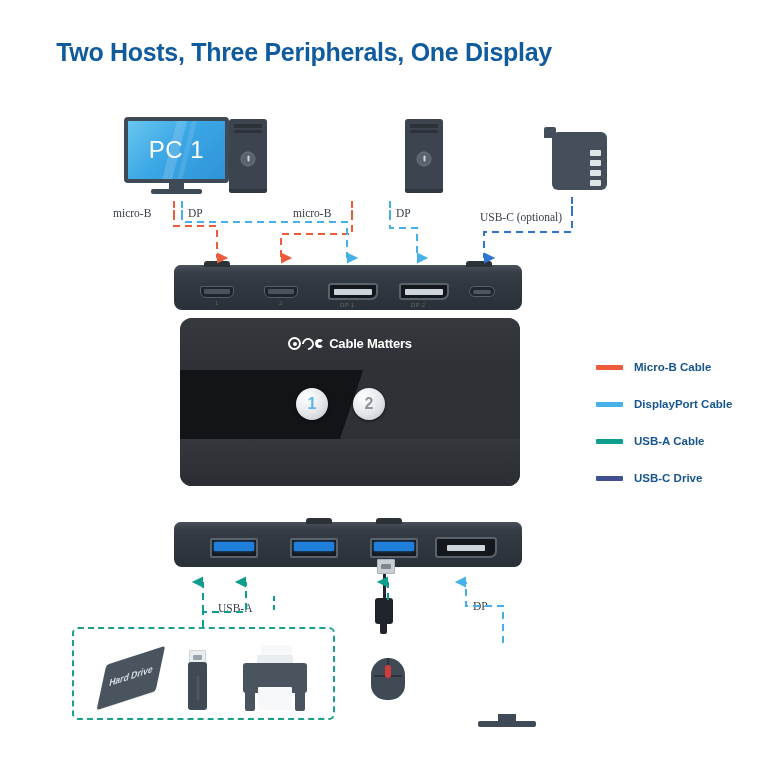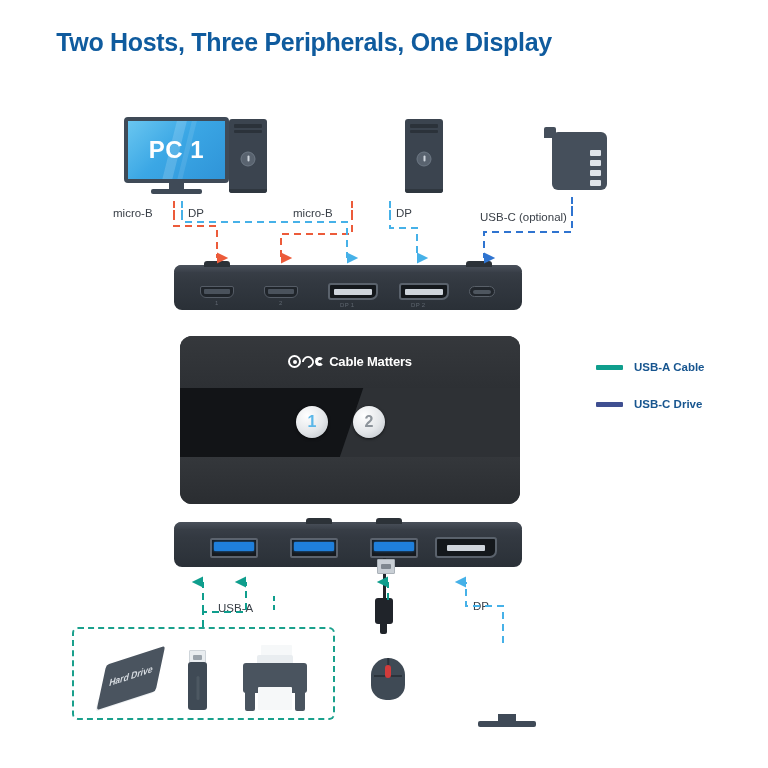--- a/index.html
+++ b/index.html
@@ -6,33 +6,34 @@
   html, body {
     width: 768px; height: 768px;
     background: #ffffff;
     font-family: "Liberation Sans", sans-serif;
     overflow: hidden;
   }
   #stage { position: relative; width: 768px; height: 768px; background: #fff; }
 
   
   #page-title {
-    position: absolute; top: 28px; left: 0; width: 608px;
+    position: absolute; top: 38px; left: 0; width: 608px;
     text-align: center;
     font-size: 25px; font-weight: bold;
     color: #0f5b9e;
     letter-spacing: -0.3px;
   }
 
   
   .lbl {
     position: absolute;
     font-size: 11.5px;
     color: #3a4048;
     white-space: nowrap;
+    font-family: Liberation Serif, serif;
   }
 
   
   .monitor { position: absolute; }
   .mon-bezel {
     position: absolute; left: 0; top: 0;
     border: 4px solid #3f4a57;
     border-radius: 4px;
     background: #3f4a57;
     overflow: hidden;
@@ -45,21 +46,21 @@
   }
   .mon-screen .glare1, .mon-screen .glare2 {
     position: absolute; top: -20%; height: 150%;
     background: rgba(255,255,255,0.16);
     transform: skewX(-14deg);
   }
   .mon-screen .glare1 { width: 10%; left: 42%; }
   .mon-screen .glare2 { width: 5%; left: 58%; background: rgba(255,255,255,0.10); }
   .mon-text {
     position: relative; z-index: 2;
-    color: #fff; font-weight: bold; letter-spacing: 0.5px;
+    color: #fff; font-weight: normal; letter-spacing: 0.5px;
   }
   .mon-neck { position: absolute; background: #3f4a57; }
   .mon-base { position: absolute; background: #3f4a57; border-radius: 2px; }
 
   
   .tower { position: absolute; background: #3b444f; border-radius: 3px; }
   .tower-topbar { position: absolute; left: 12%; top: 7%; width: 76%; height: 5%;
                   background: #2b323a; border-radius: 1px; }
   .tower-slot  { position: absolute; left: 12%; top: 15%; width: 76%; height: 4%;
                   background: #2b323a; border-radius: 1px; }
@@ -382,21 +383,21 @@
 
     <div class="port-dp" style="left:154px; top:18px;"></div>
     <div class="port-caption" style="left:166px; top:37px;">DP 1</div>
 
     <div class="port-dp" style="left:225px; top:18px;"></div>
     <div class="port-caption" style="left:237px; top:37px;">DP 2</div>
 
     <div class="port-usbc" style="left:295px; top:21px;"></div>
   </div>
 
-  <div id="kvm-body" style="left:180px; top:336px; width:340px; height:168px;">
+  <div id="kvm-body" style="left:180px; top:318px; width:340px; height:168px;">
     <div class="kvm-top-face"></div>
     <div class="kvm-mid-face"></div>
     <div class="kvm-mid-right"></div>
     <div class="kvm-bot-face"></div>
 
     <div id="kvm-logo">
       <span class="logo-mark">
         <span class="logo-ring"></span>
           <span class="logo-cres"></span>
           <span class="logo-pac"></span>
@@ -503,20 +504,28 @@
       <line x1="182" y1="201" x2="182" y2="213" stroke="#46b1e8"></line>
       <line x1="352" y1="201" x2="352" y2="213" stroke="#ec5b3a"></line>
       <line x1="390" y1="201" x2="390" y2="213" stroke="#46b1e8"></line>
       <line x1="572" y1="197" x2="572" y2="216" stroke="#2f74d0"></line>
       <line x1="274" y1="596" x2="274" y2="614" stroke="#0f9e8d"></line>
     </g>
   </svg>
 
   <div id="legend">
     <div class="legend-row">
+      <span class="legend-swatch" style="background: rgb(236, 91, 58);"></span>
+      <span class="legend-label">Micro-B Cable</span>
+    </div>
+    <div class="legend-row">
+      <span class="legend-swatch" style="background: rgb(70, 177, 232);"></span>
+      <span class="legend-label">DisplayPort Cable</span>
+    </div>
+    <div class="legend-row">
       <span class="legend-swatch" style="background: rgb(15, 158, 141);"></span>
       <span class="legend-label">USB-A Cable</span>
     </div>
     <div class="legend-row">
       <span class="legend-swatch" style="background: rgb(63, 79, 145);"></span>
       <span class="legend-label">USB-C Drive</span>
     </div>
   </div>
 
 </div>

